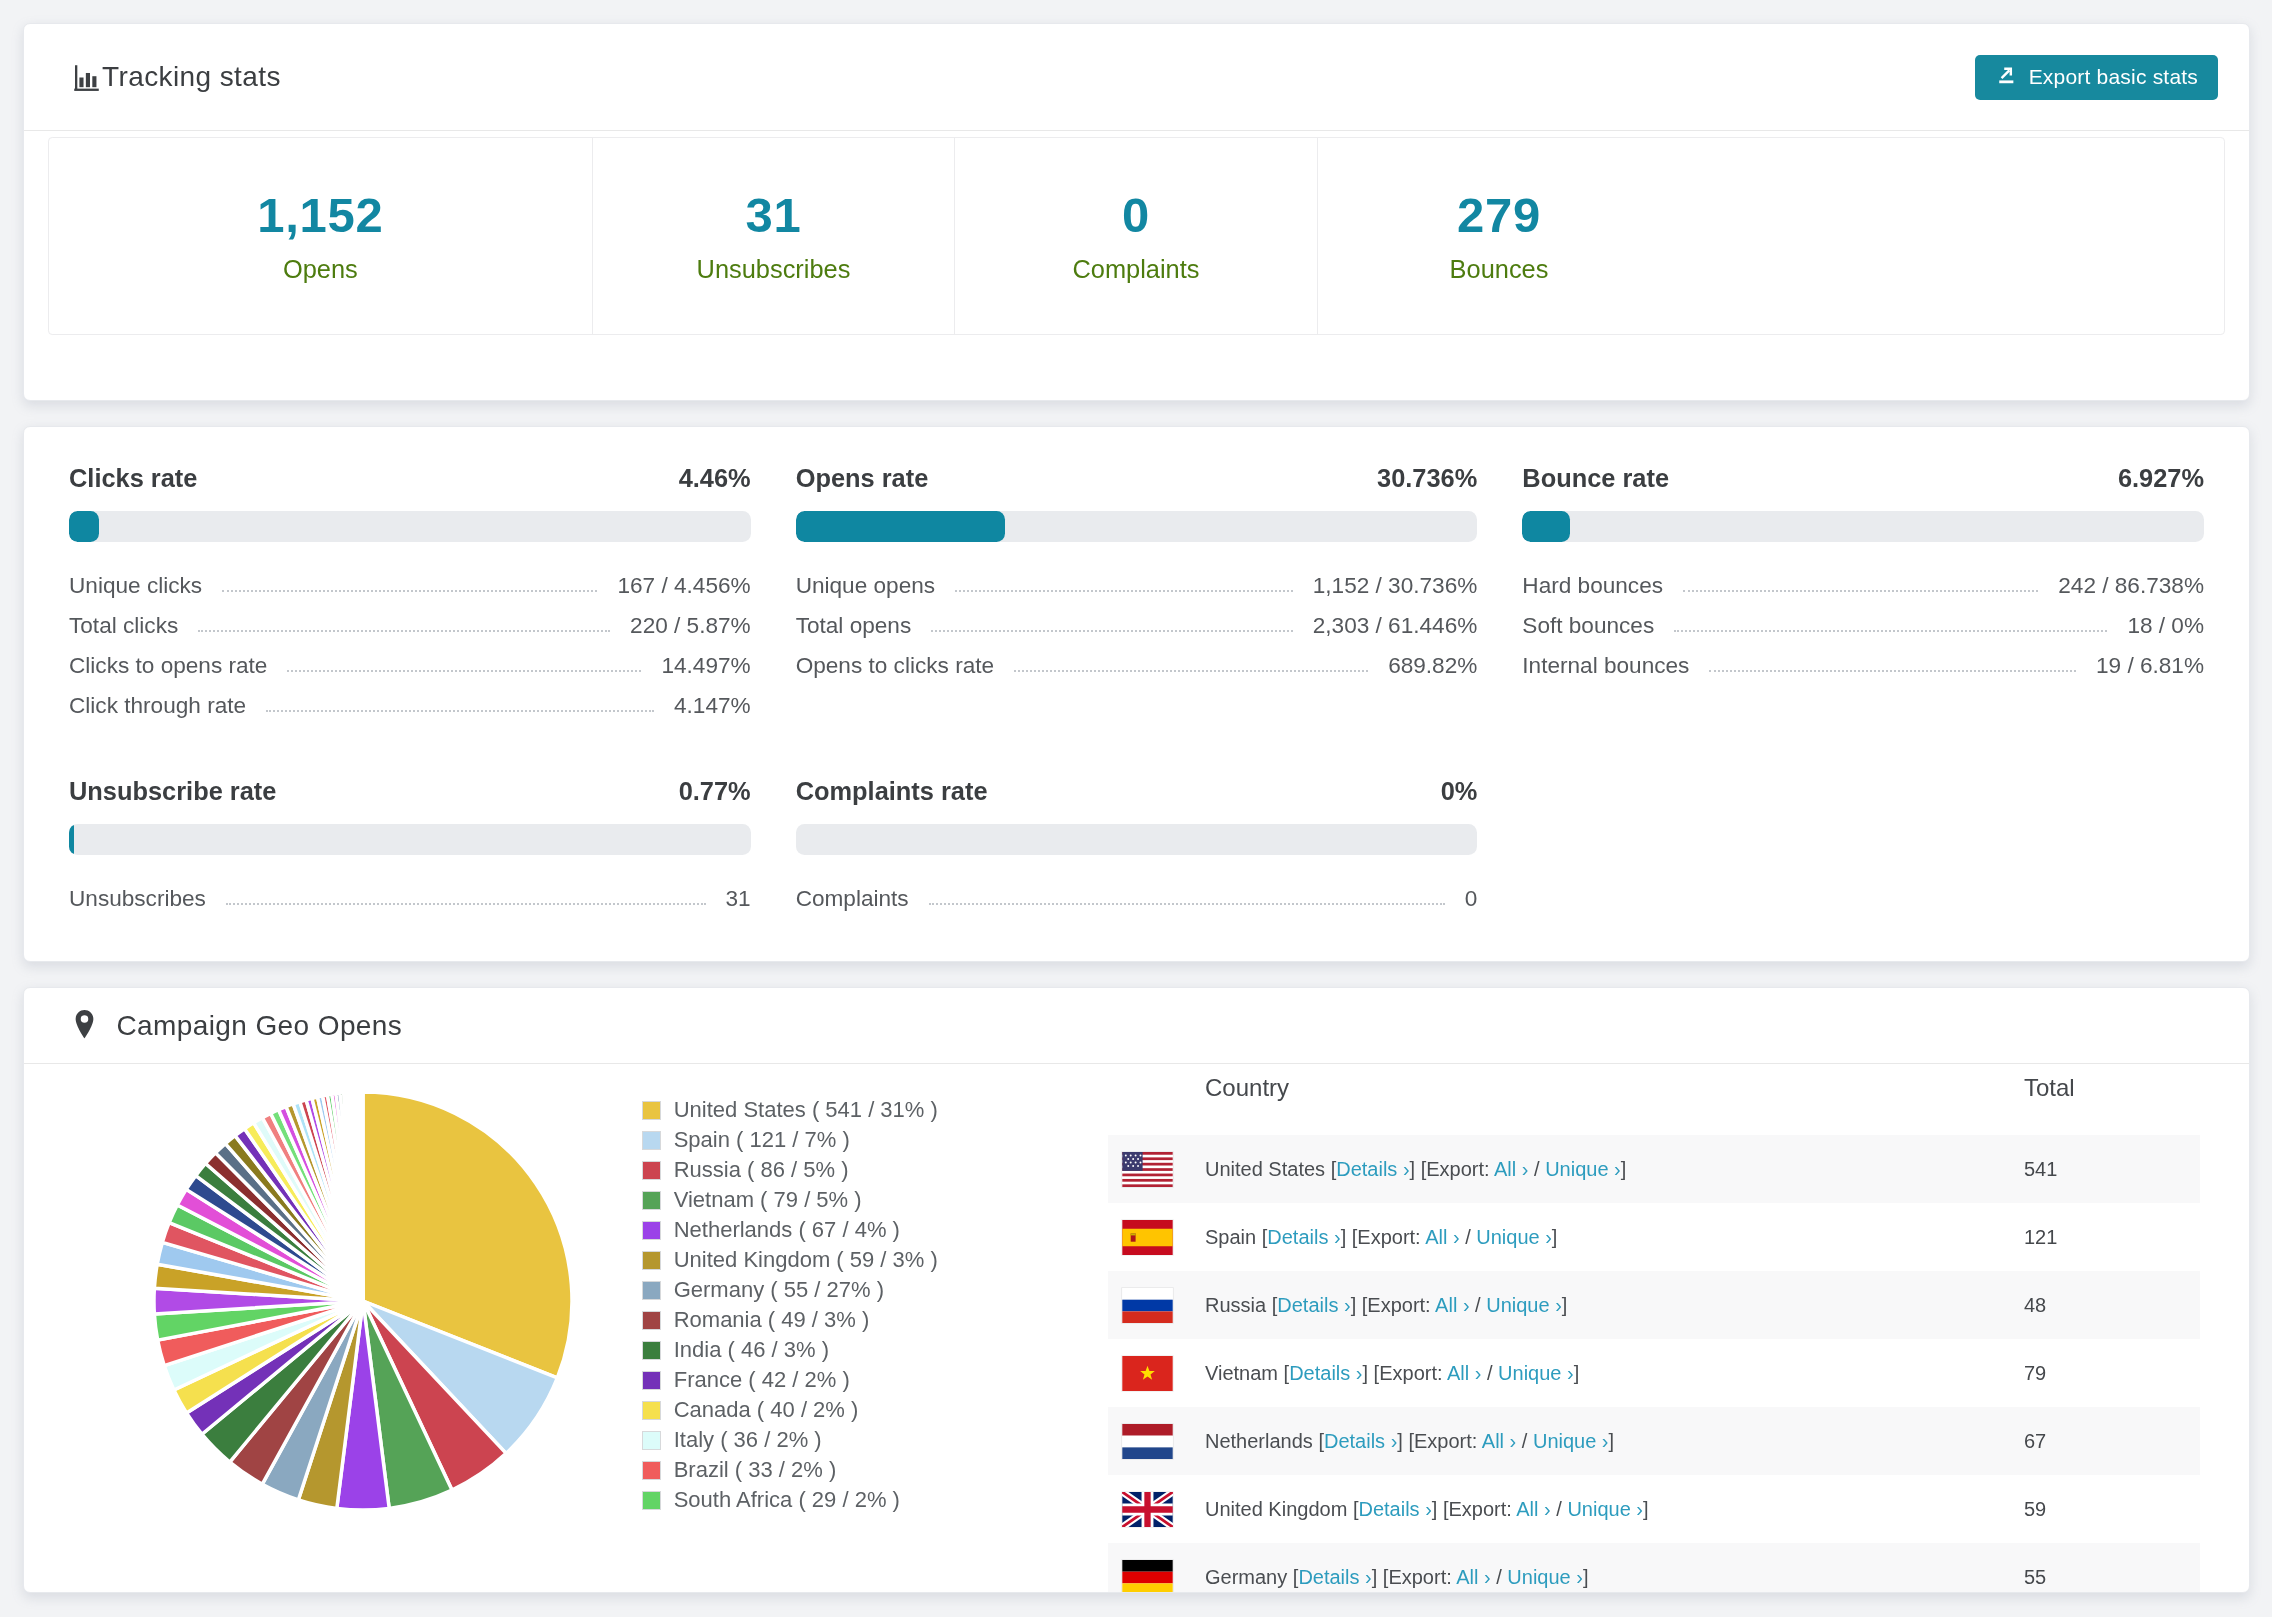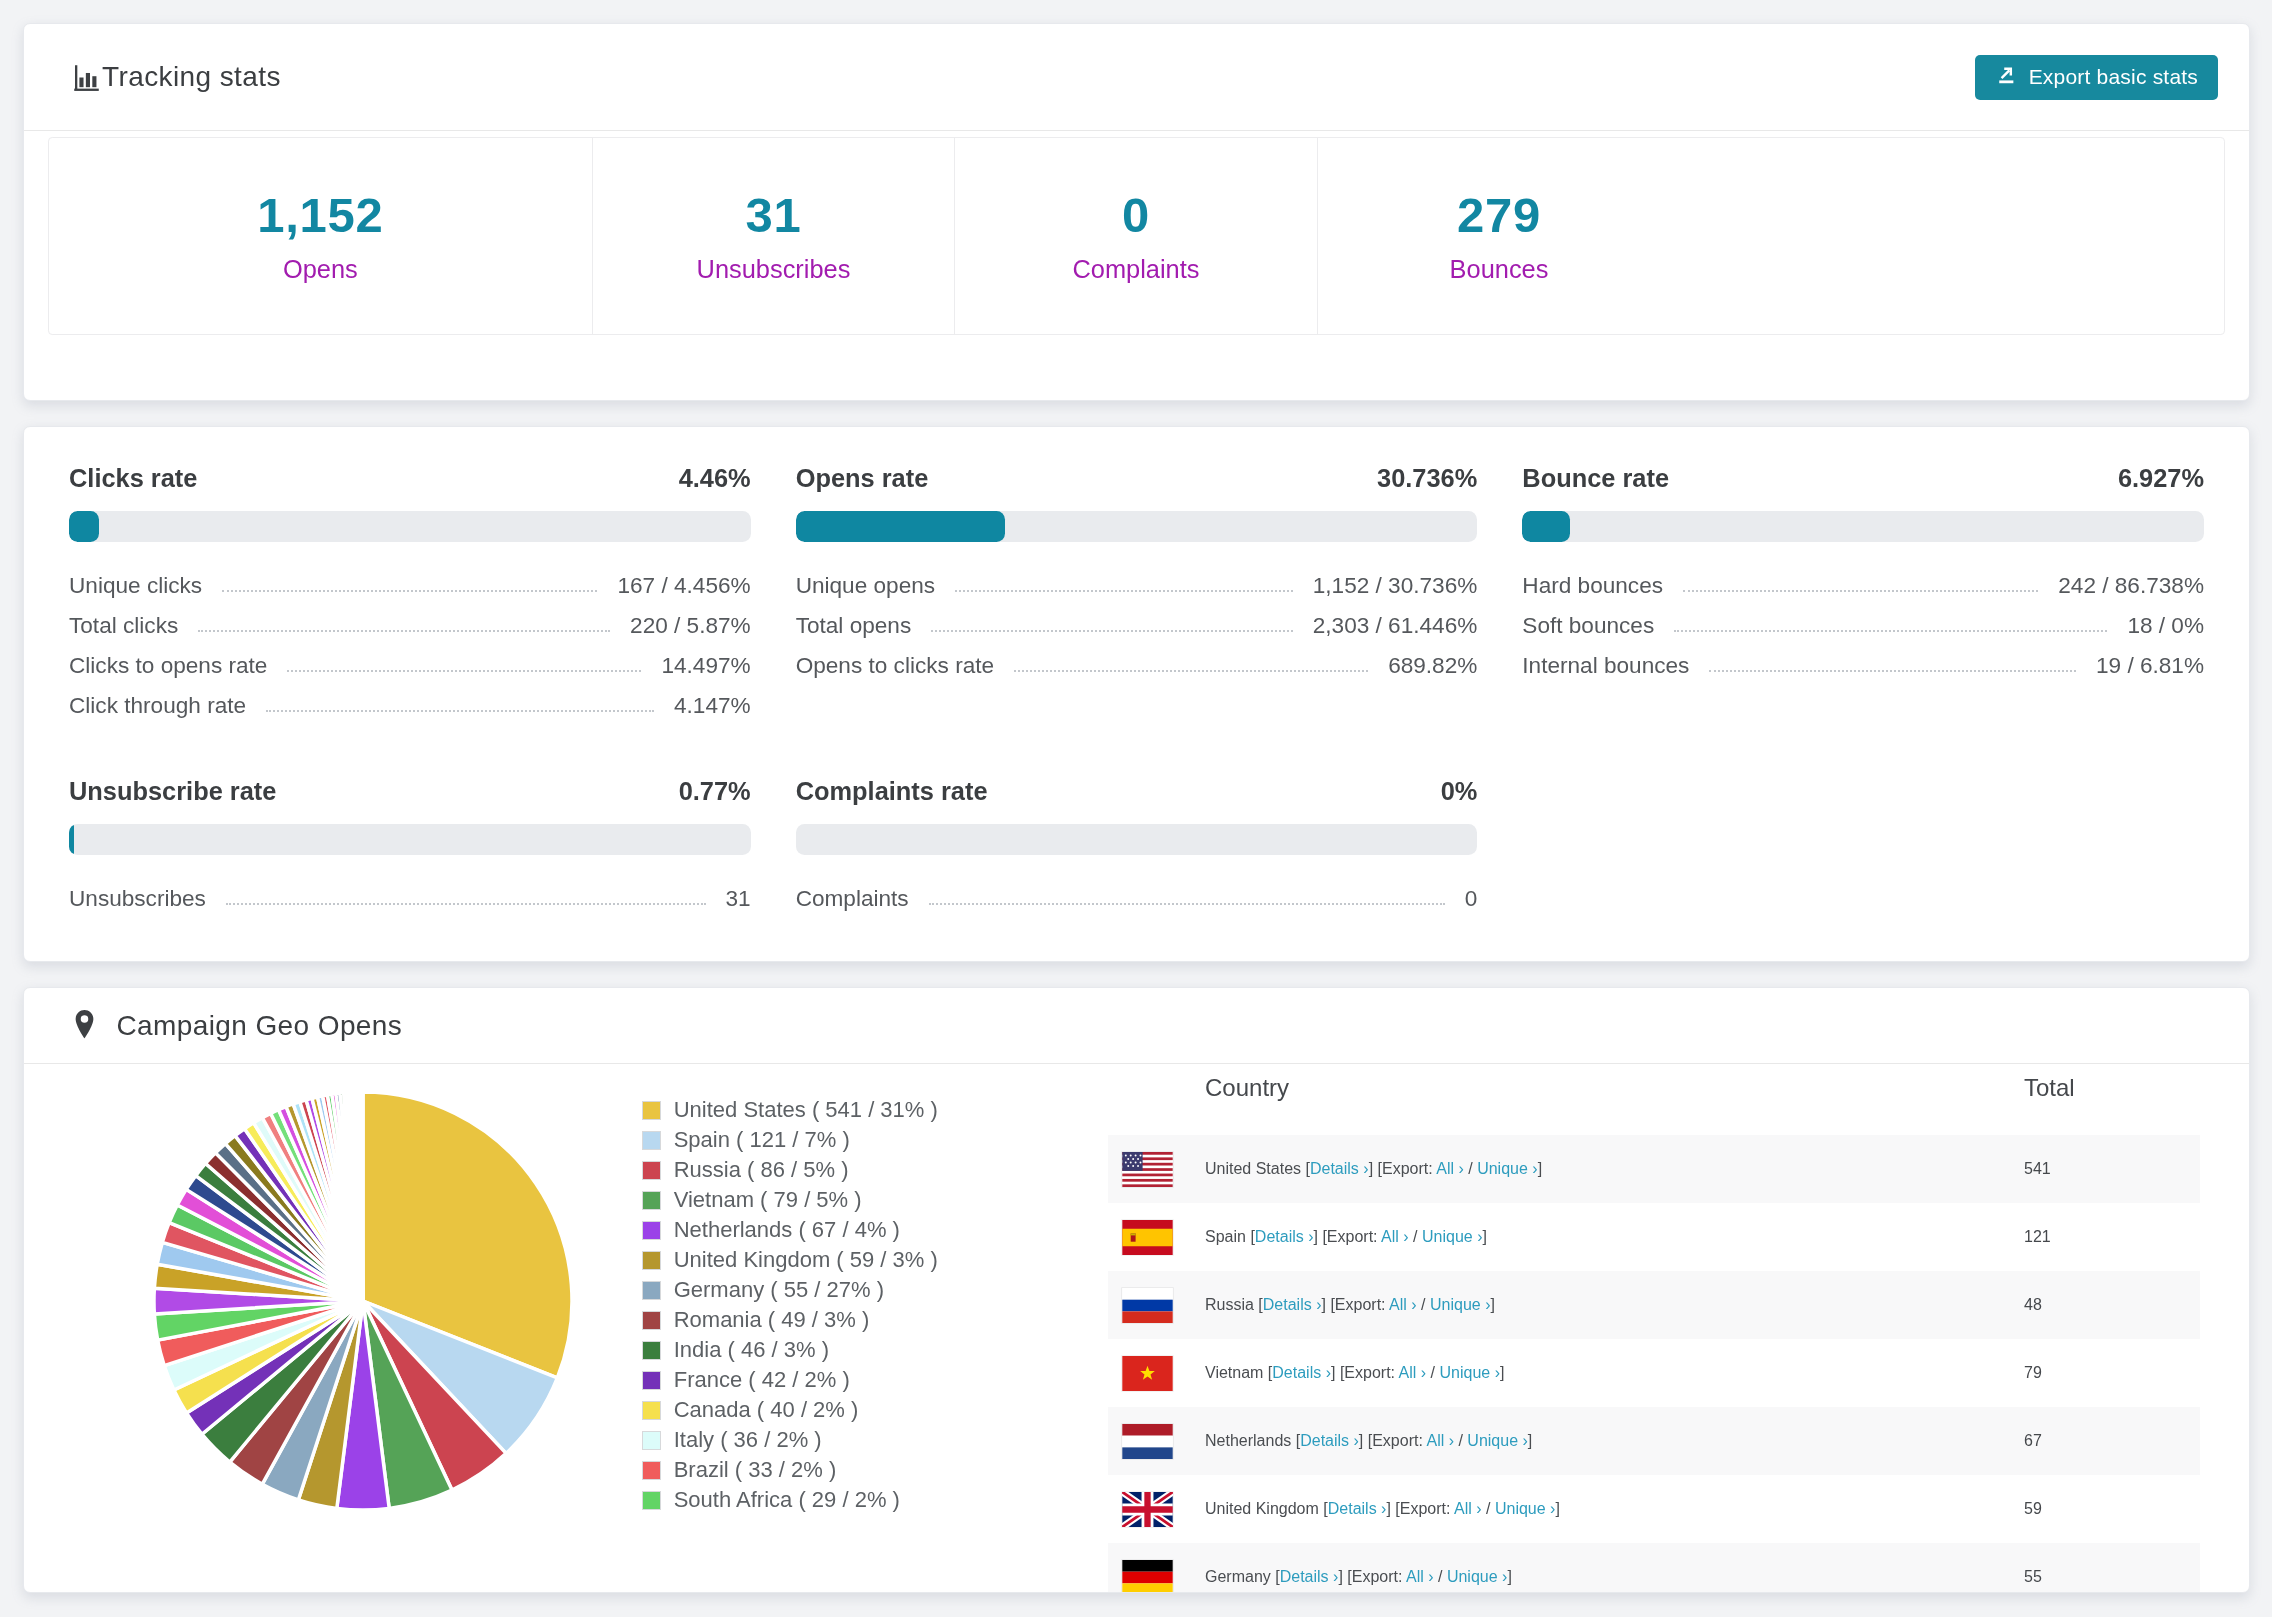--- a/index.html
+++ b/index.html
@@ -39,21 +39,21 @@
     margin:5.6px 24px 65px 24px;
     border:0.7px solid #ececee; border-radius:4.2px;
   }
   .stat-box {
     height:196px; display:flex; flex-direction:column;
     align-items:center; justify-content:center; gap:11.3px;
     border-right:0.7px solid #ececee;
   }
   .stat-box:last-child { border-right:none;justify-content:center; }
   .stat-value { font-size:49px; font-weight:700; color:#1287a2; letter-spacing:0.7px; }
-  .stat-label { font-size:25.4px; color:#a21caf; }
+  .stat-label { font-size:25.4px; color:#4d7c0f; }
 
   
   .card-rates { margin-top:25px; padding:37px 45px 42px; }
   .rates-grid { display:grid; grid-template-columns:repeat(3,1fr); column-gap:45px; row-gap:51px; }
   .rate-head { display:flex; justify-content:space-between; font-size:25.4px; font-weight:700; color:#3b3e41; }
   .bar { margin-top:18.4px; height:31px; background:#e9ebee; border-radius:8.5px; overflow:hidden; }
   .fill { height:100%; background:#0f87a1; border-radius:8.5px; }
   .rate-rows { margin-top:24px; }
   .drow { display:flex; align-items:center; height:40px; font-size:22.6px; color:#55585c;gap:10px; }
   .leader { flex:1; height:11.3px; border-bottom:2.1px dotted #c3c7cc; margin:0 10px; }
@@ -67,21 +67,21 @@
   .pie-wrap { width:558px; margin:21px 0 0 60px; flex:none; display:flex; justify-content:center; }
   svg.pie { width:432px; height:432px; display:block; }
   .legend { list-style:none; margin:31px 0 0; padding:0; width:466px; flex:none; }
   .legend li { display:flex; align-items:center; height:30px; font-size:22px; color:#5d6165; cursor:pointer; }
   .swatch { width:19px; height:19px; border:1.4px solid #d7d9db; margin-right:12.7px; flex:none; }
 
   .geo-table { flex:1; margin-top:10px; }
   .t-head { display:flex; align-items:flex-start; height:61px; font-size:24px; color:#45484c; }
   .th-country { flex:1; padding-left:97px; }
   .th-total { width:176px; }
-  .trow { display:flex; align-items:center; height:68px; font-size:16px; color:#4a4d51; padding-left:14px; }
+  .trow { display:flex; align-items:center; height:68px; font-size:20px; color:#4a4d51; padding-left:14px; }
   .trow:nth-child(odd) { background:#f8f8f9; }
   .flag { width:51px; height:35px; margin-right:32px; flex:none; box-shadow:0 0 0 0.7px rgba(0,0,0,.08); display:inline-flex; }
   .flag svg { width:100%; height:100%; display:block; }
   .cinfo { flex:1; }
   .tot { width:176px; color:#45484c; }
   .lnk { color:#2d9cbe; cursor:pointer; }
 </style>
 </head>
 <body>
 

